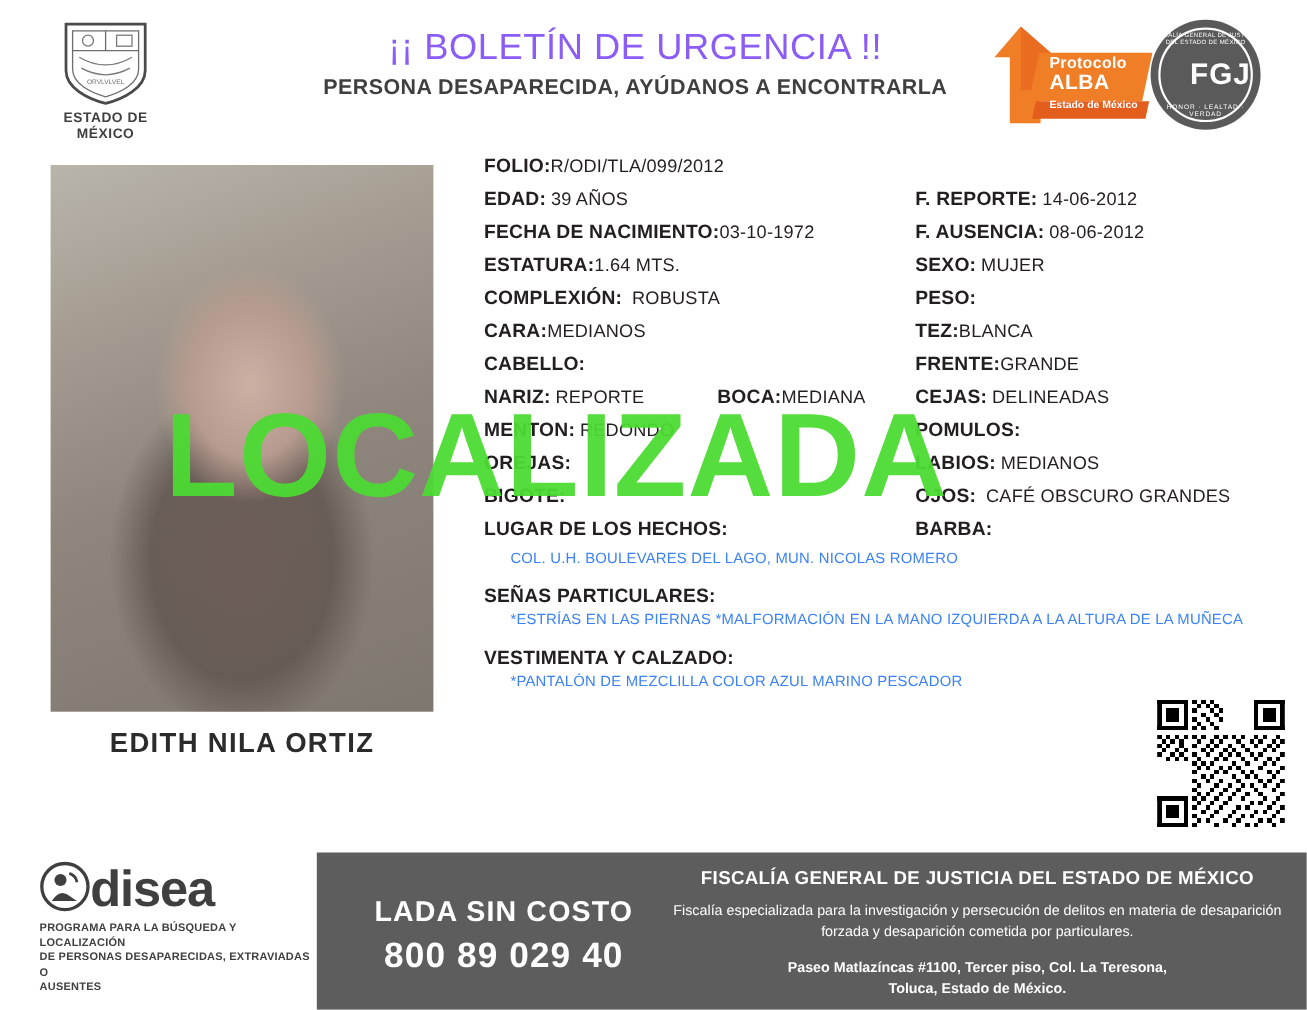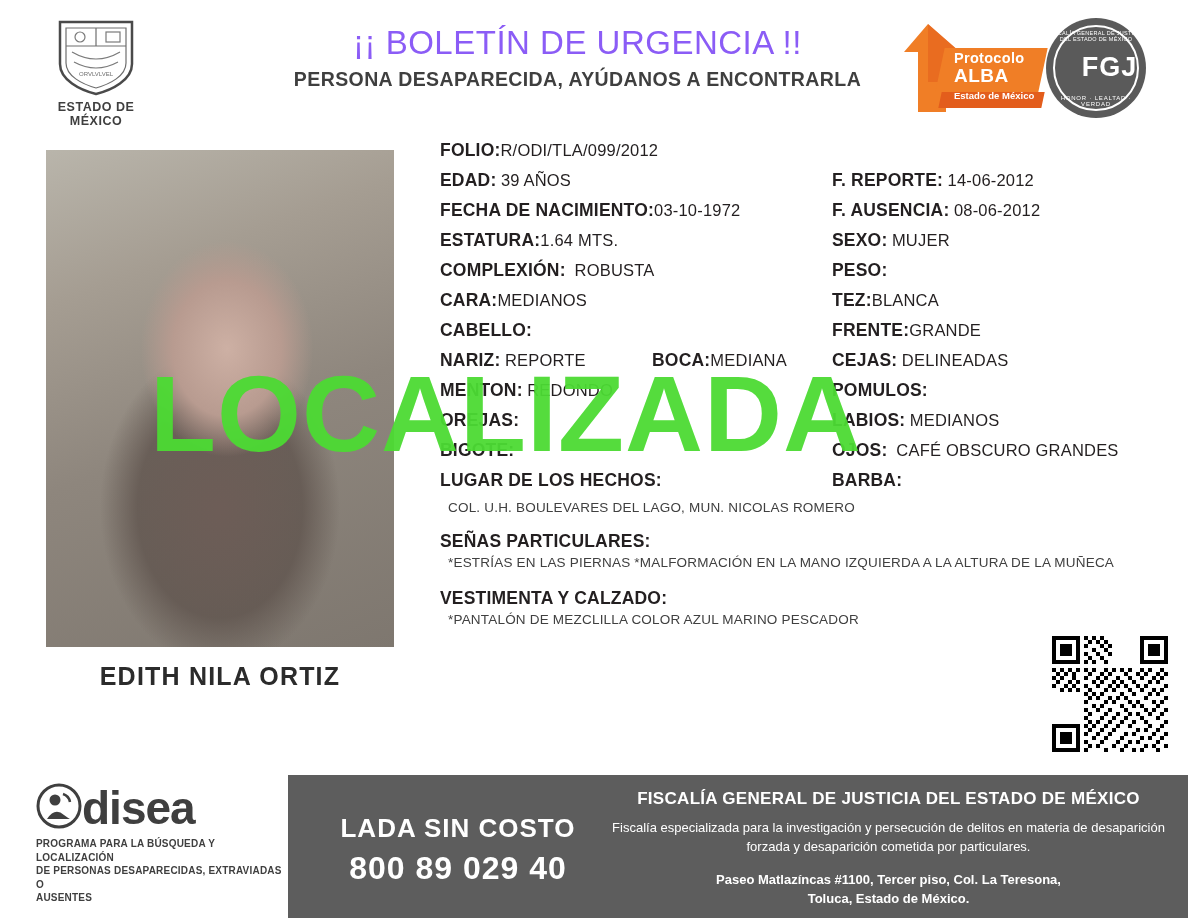--- a/index.html
+++ b/index.html
@@ -69,21 +69,21 @@
   }
 
   
   .details{position:absolute;left:440px;top:140px;width:720px;}
   .row{position:relative;height:30px;}
   .lbl{font-weight:bold;font-size:17.5px;color:#231f20;letter-spacing:.2px;}
   .val{font-size:16.5px;color:#231f20;letter-spacing:.2px;}
   .col-l{position:absolute;left:0;}
   .col-r{position:absolute;left:392px;}
   .col-m{position:absolute;left:212px;}
-  .sub{font-size:13.5px;color:#404040;letter-spacing:.2px;margin-left:8px;}
+  .sub{font-size:13.5px;color:#3b82f6;letter-spacing:.2px;margin-left:24px;}
   .block{margin-top:2px;}
   .block .lbl{display:block;}
   .block .sub{display:block;margin-top:3px;}
 
   
   .localizada{
     position:absolute;left:150px;top:360px;width:1020px;
     font-size:108px;font-weight:bold;color:#4cdb33;
     letter-spacing:1px;line-height:1;
     opacity:.95;

